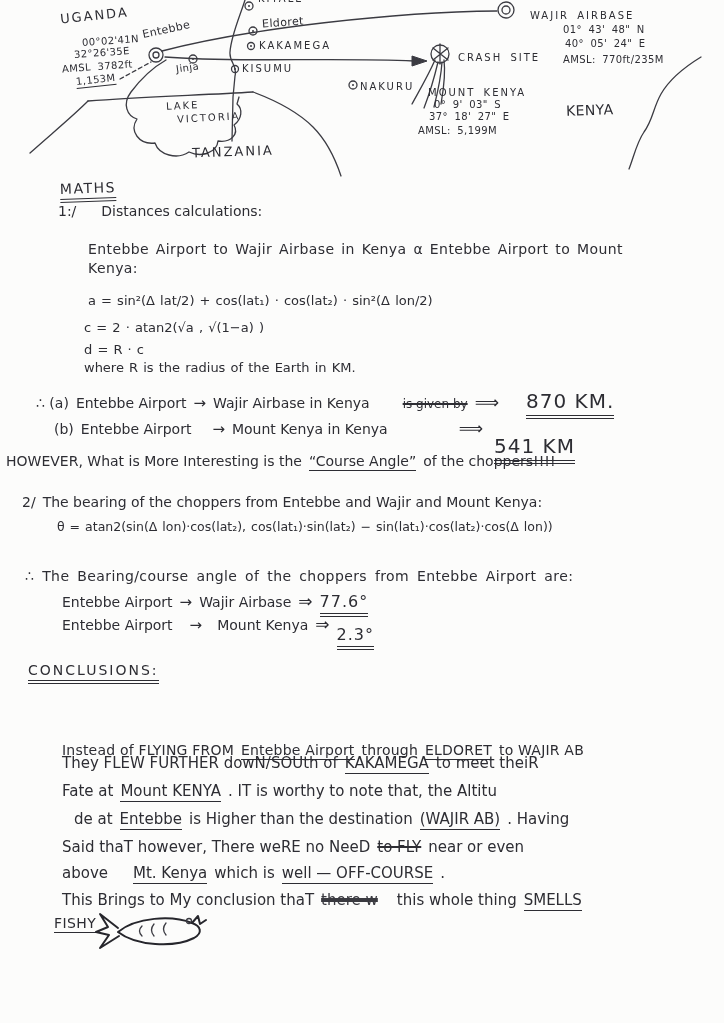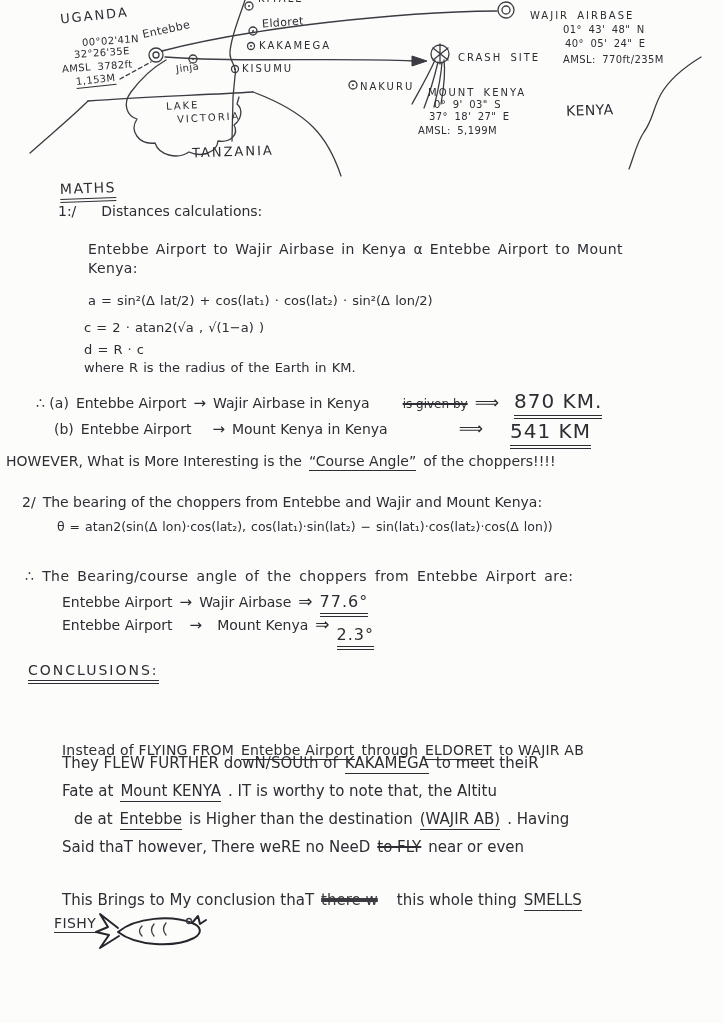--- a/index.html
+++ b/index.html
@@ -144,30 +144,30 @@
   <div class="hw formula" style="left:84px;top:342px">d = R · c</div>
   <div class="hw formula" style="left:84px;top:360px">where  R  is the radius of the Earth in KM.</div>
 
   <div class="line body" style="left:36px;top:389px">
     <span class="seg">∴ (a)</span>
     <span class="seg">Entebbe Airport</span>
     <span class="seg arrow">→</span>
     <span class="seg">Wajir Airbase in Kenya</span>
     <span class="seg strike" style="margin-left:26px;font-size:12px">is given by</span>
     <span class="seg bigarrow">⟹</span>
-    <span class="seg big uu" style="margin-left:8px">870 KM.</span>
+    <span class="seg big uu" style="margin-left:20px">870 KM.</span>
   </div>
 
   <div class="line body" style="left:54px;top:415px">
     <span class="seg">(b)</span>
     <span class="seg">Entebbe Airport</span>
     <span class="seg arrow" style="margin-left:14px">→</span>
     <span class="seg">Mount Kenya in Kenya</span>
     <span class="seg bigarrow" style="margin-left:64px">⟹</span>
-    <span class="seg big uu" style="margin-left:20px;position:relative;top:4px">541 KM</span>
+    <span class="seg big uu" style="margin-left:4px;position:relative;top:19px">541 KM</span>
   </div>
 
   <div class="line body" style="left:6px;top:453px">
     <span class="seg">HOWEVER, What is More Interesting is the</span>
     <span class="seg u">“Course Angle”</span>
     <span class="seg">of the choppers!!!!</span>
   </div>
 
   <div class="line body" style="left:22px;top:494px">
     <span class="seg">2/</span>
@@ -222,20 +222,27 @@
     <span class="seg u">(WAJIR AB)</span>
     <span class="seg">. Having</span>
   </div>
 
   <div class="line" style="left:62px;top:838px;font-size:15px">
     <span class="seg">Said thaT however, There weRE no NeeD</span>
     <span class="seg strike">to FLY</span>
     <span class="seg">near or even</span>
   </div>
 
+  <div class="line" style="left:62px;top:864px;font-size:15px">
+    <span class="seg">above</span>
+    <span class="seg u" style="margin-left:18px">Mt. Kenya</span>
+    <span class="seg">which is</span>
+    <span class="seg u">well — OFF-COURSE</span>
+    <span class="seg">.</span>
+  </div>
 
   <div class="line" style="left:62px;top:891px;font-size:15px">
     <span class="seg">This Brings to My conclusion thaT</span>
     <span class="seg scribbled">there w</span>
     <span class="seg" style="margin-left:12px">this whole thing</span>
     <span class="seg u">SMELLS</span>
   </div>
 
   <div class="hw u" style="left:54px;top:915px;font-size:14px">FISHY</div>
 

